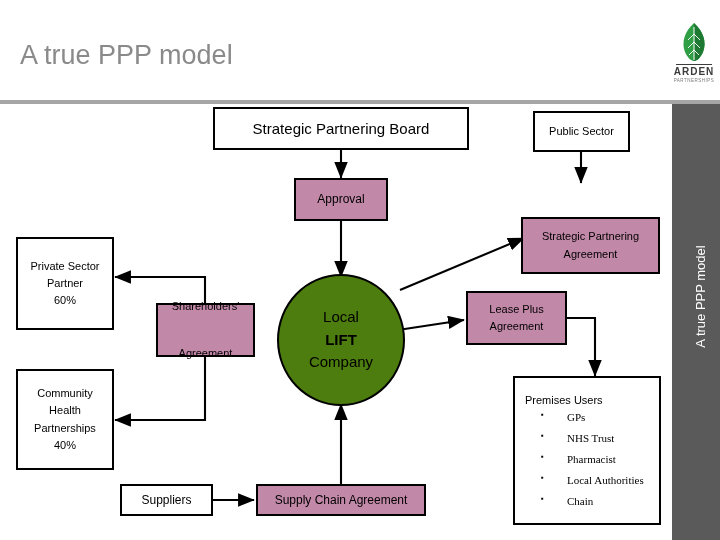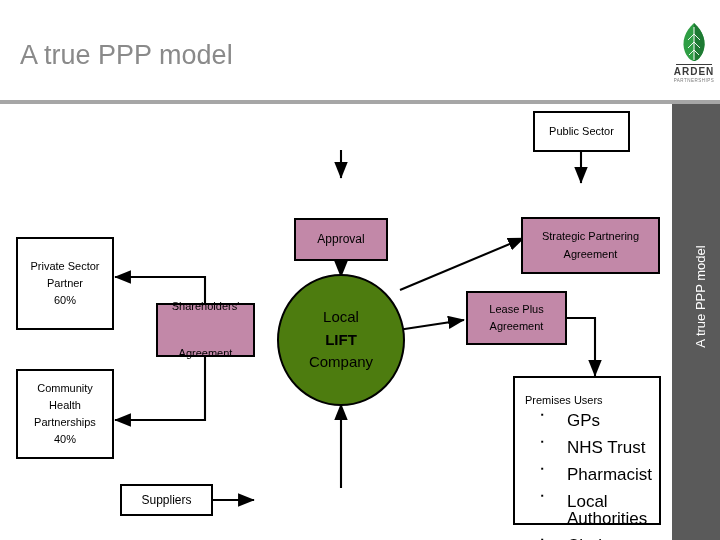--- a/index.html
+++ b/index.html
@@ -36,22 +36,22 @@
 
   .oval{position:absolute;box-sizing:border-box;border:2px solid #000;border-radius:50%;
         background:#4d7c0f;display:flex;flex-direction:column;align-items:center;
         justify-content:center;text-align:center;color:#000;}
   .oval .ln{display:block;line-height:1.5;white-space:nowrap;}
 
   .bullets{position:absolute;box-sizing:border-box;border:2px solid #000;background:#fff;
            padding:16px 10px;color:#000;}
   .bullets .hd{font-size:11px;margin-bottom:6px;}
   .bullets ul{margin:0;padding:0 0 0 16px;list-style:none;}
-  .bullets li{font-size:17px;line-height:1;margin-bottom:10px;position:relative;
-              padding-left:26px;}
+  .bullets li{font-size:11px;line-height:1;margin-bottom:10px;position:relative;
+              padding-left:26px;font-family:Liberation Serif, serif;}
   .bullets li:before{content:"\25AA";position:absolute;left:0;top:-1px;font-size:8px;}
 
   
   #wires{position:absolute;left:0;top:0;width:720px;height:540px;pointer-events:none;}
 </style>
 </head>
 <body>
 
 <div id="slide">
 
@@ -100,41 +100,44 @@
       <line x1="213" y1="500" x2="254" y2="500" marker-end="url(#ah)"></line>
 
       <path d="M567,318 L595,318 L595,376" marker-start="url(#ah)" marker-end="url(#ah)"></path>
 
       <path d="M205,303 L205,277 L115,277" marker-start="url(#ah)" marker-end="url(#ah)"></path>
 
       <path d="M205,357 L205,420 L115,420" marker-start="url(#ah)" marker-end="url(#ah)"></path>
     </g>
   </svg>
 
+  <div class="node white" style="left:213px;top:107px;width:256px;height:43px;font-size:15px;">
+    <span class="ln">Strategic Partnering Board</span>
+  </div>
 
-  <div class="node pink" style="left:294px;top:178px;width:94px;height:43px;font-size:12px;margin-top:40px;">
+  <div class="node pink" style="left:294px;top:178px;width:94px;height:43px;font-size:12px;">
     <span class="ln">Approval</span>
   </div>
 
   <div class="node white" style="left:533px;top:111px;width:97px;height:41px;font-size:11px;">
     <span class="ln">Public Sector</span>
   </div>
 
   <div class="node pink" style="left:521px;top:183px;width:139px;height:57px;font-size:11px;margin-top:34px;">
     <span class="ln">Strategic Partnering</span>
     <span class="ln">Agreement</span>
   </div>
 
   <div class="node white" style="left:16px;top:237px;width:98px;height:93px;font-size:11px;">
     <span class="ln">Private Sector</span>
     <span class="ln">Partner</span>
     <span class="ln">60%</span>
   </div>
 
-  <div class="node white" style="left:16px;top:369px;width:98px;height:90px;font-size:11px;">
+  <div class="node white" style="left:16px;top:369px;width:98px;height:101px;font-size:11px;">
     <span class="ln">Community</span>
     <span class="ln">Health</span>
     <span class="ln">Partnerships</span>
     <span class="ln">40%</span>
   </div>
 
   <div class="node pink" style="left:156px;top:303px;width:99px;height:54px;font-size:11px;gap:29px;">
     <span class="ln">Shareholders'</span>
     <span class="ln">Agreement</span>
   </div>
@@ -158,14 +161,17 @@
       <li>Pharmacist</li>
       <li>Local Authorities</li>
       <li>Chain</li>
     </ul>
   </div>
 
   <div class="node white" style="left:120px;top:484px;width:93px;height:32px;font-size:12px;">
     <span class="ln">Suppliers</span>
   </div>
 
+  <div class="node pink" style="left:256px;top:484px;width:170px;height:32px;font-size:12px;">
+    <span class="ln">Supply Chain Agreement</span>
+  </div>
 
 </div>
 
 </body></html>

